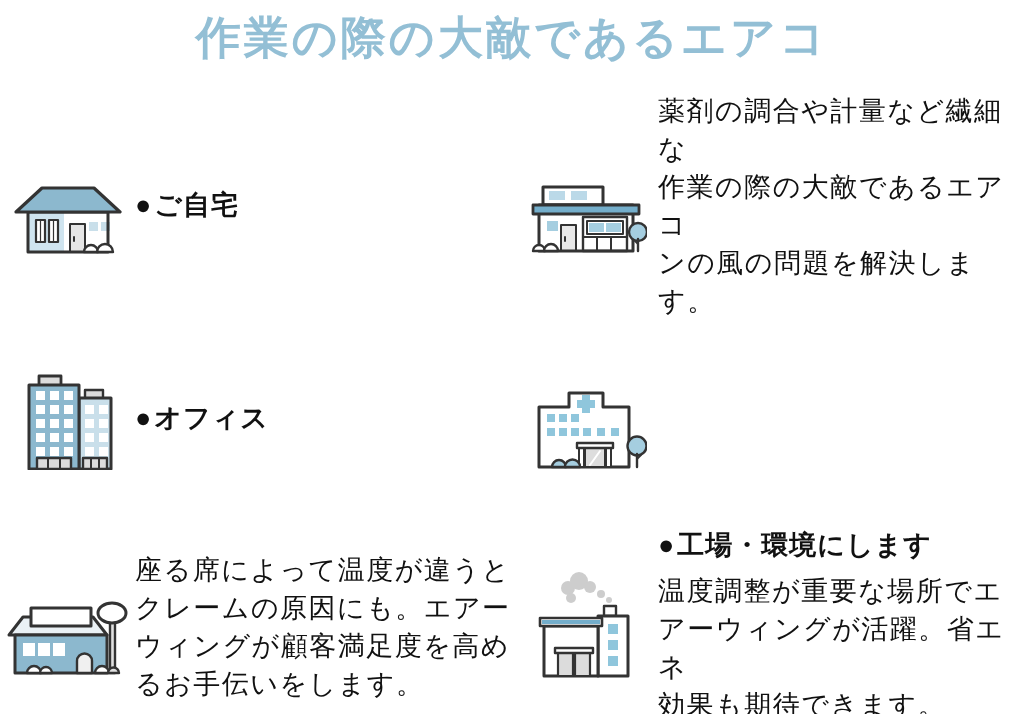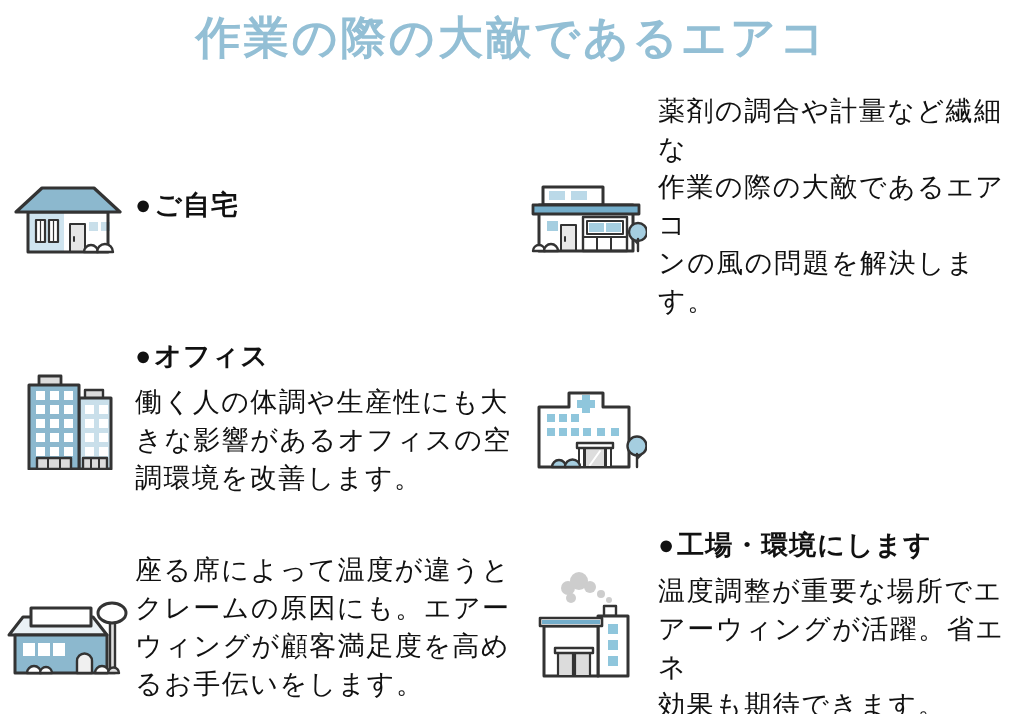--- a/index.html
+++ b/index.html
@@ -151,23 +151,20 @@
           <rect x="16" y="84" width="34" height="11" fill="#DCDCDC" stroke="#333" stroke-width="2.4"></rect>
           <line x1="27" y1="84" x2="27" y2="95" stroke="#333" stroke-width="2"></line>
           <line x1="39" y1="84" x2="39" y2="95" stroke="#333" stroke-width="2"></line>
           <rect x="62" y="84" width="24" height="11" fill="#DCDCDC" stroke="#333" stroke-width="2.4"></rect>
           <line x1="70" y1="84" x2="70" y2="95" stroke="#333" stroke-width="2"></line>
           <line x1="78" y1="84" x2="78" y2="95" stroke="#333" stroke-width="2"></line>
         </svg>
       </div>
       <div class="txt">
         <h2 class="heading"><span class="bullet">●</span><span>オフィス</span></h2>
-        <p class="body">働く人の体調や生産性にも大
-きな影響があるオフィスの空
-調環境を改善します。</p>
       </div>
     </section>
 
     <section class="sec s-hospital col-right">
       <div class="icon-box">
         <svg width="116" height="78" viewBox="0 0 116 78" stroke-linejoin="round" stroke-linecap="round">
           <path d="M8,76 V16 H38 V2 H72 V16 H98 V76 Z" fill="#ffffff" stroke="#333" stroke-width="3"></path>
           <path d="M51,4 h8 v5 h5 v8 h-5 v5 h-8 v-5 h-5 v-8 h5 Z" fill="#8FC6DC"></path>
           <g fill="#8FC6DC">
             <rect x="16" y="23" width="8" height="8"></rect>

